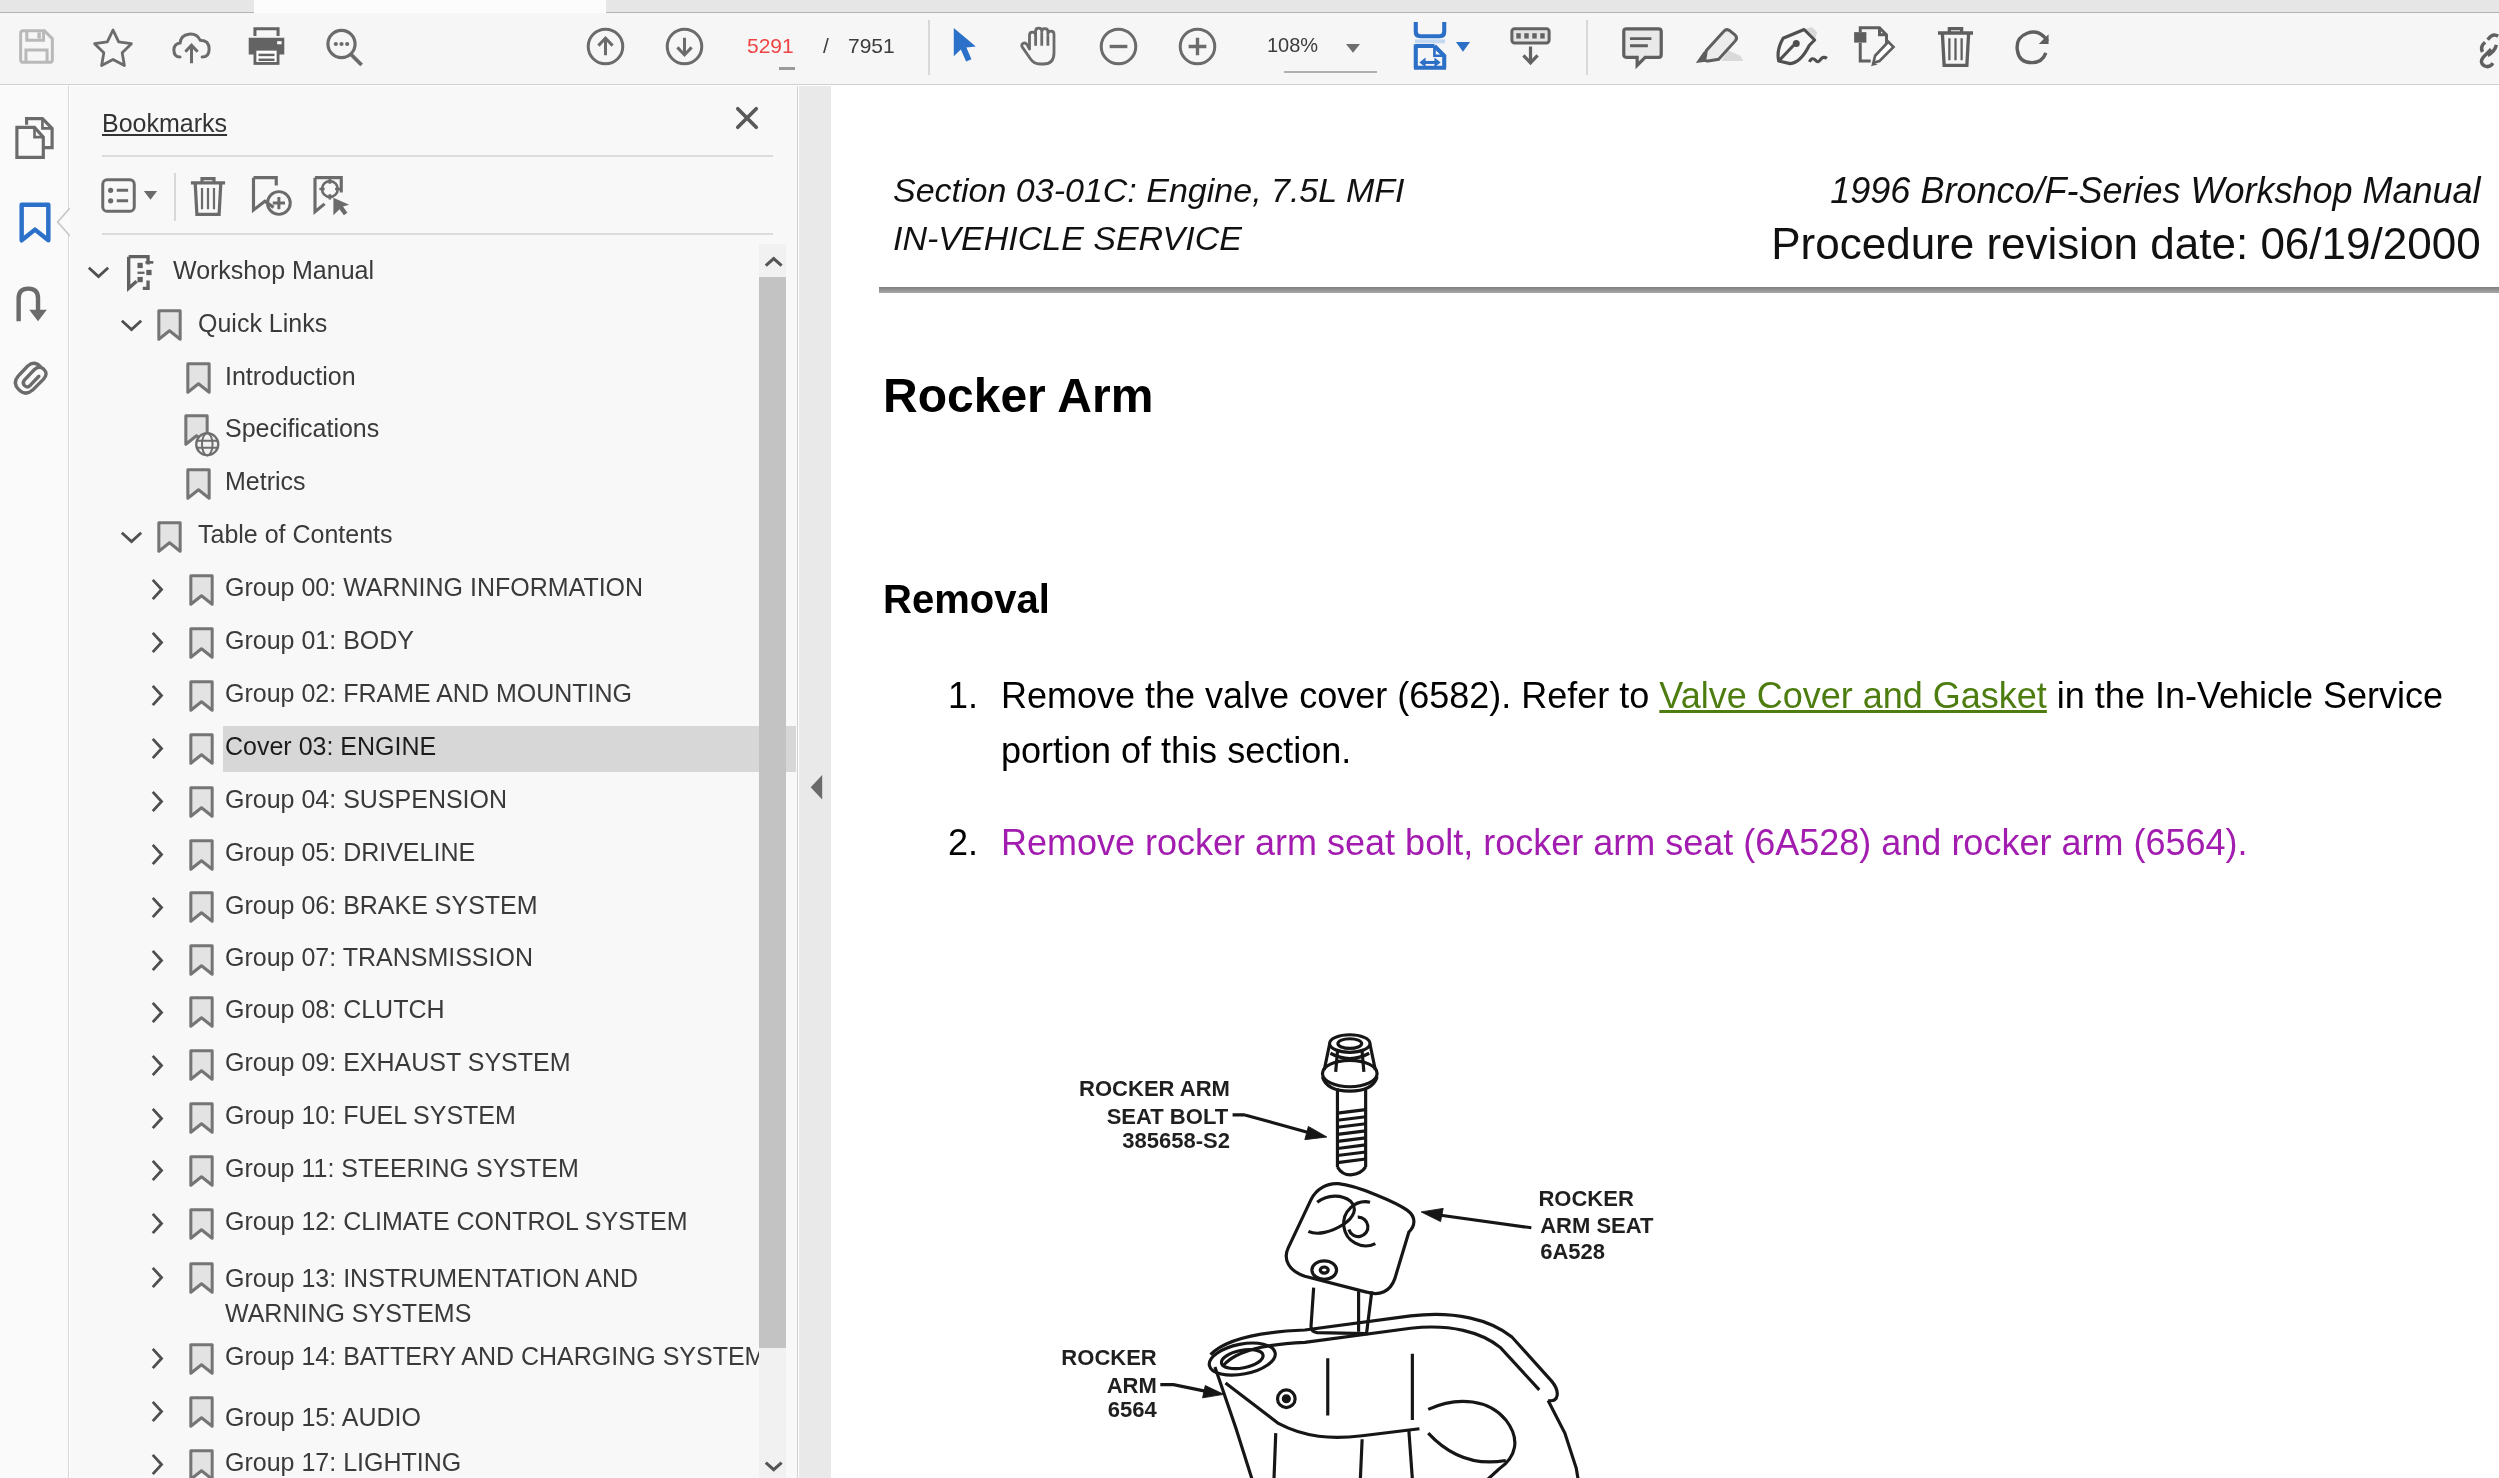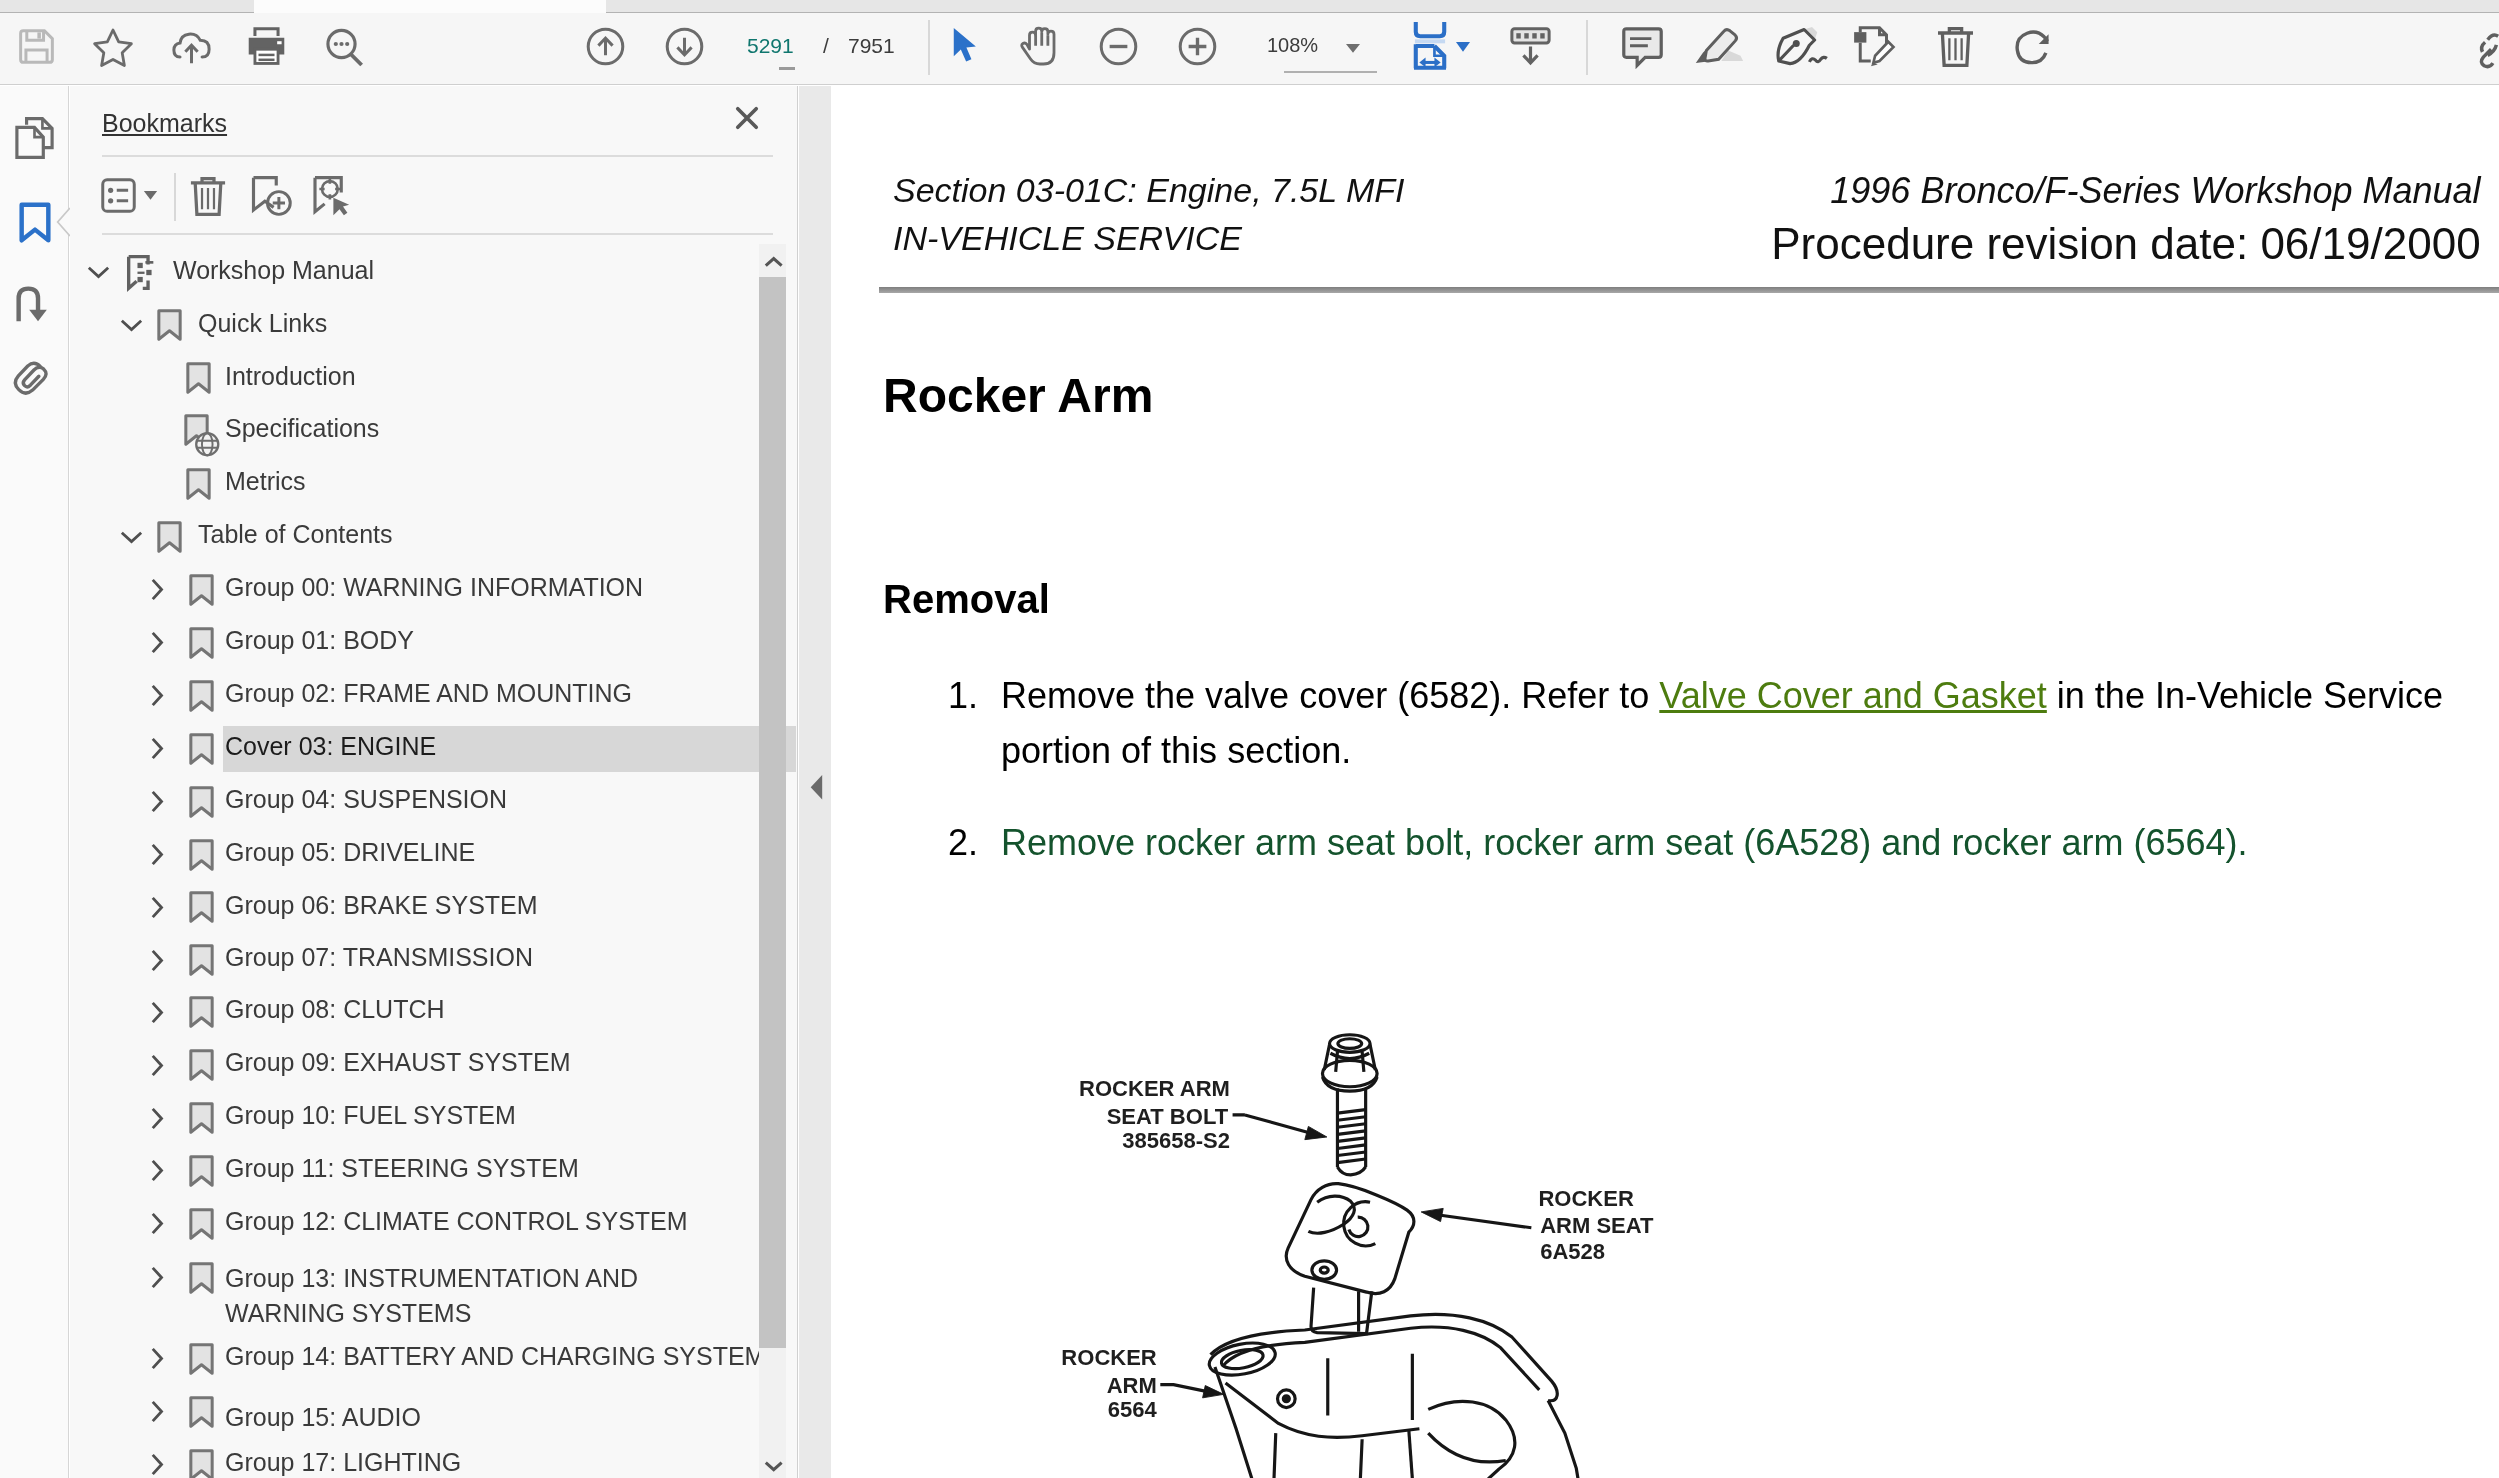--- a/index.html
+++ b/index.html
@@ -144,21 +144,21 @@
 </svg>
 
 <svg class="a" style="left:2479px;top:26.5px;" width="20" height="41" viewBox="0 0 23 46">
  <path d="M10,14 Q16,6 22,10 M4,28 Q1,22 7,17 M10,32 Q18,28 20,20" stroke="#5f5f5f" stroke-width="4" fill="none"></path>
  <path d="M14,25 L5,34 Q0,40 6,44 Q12,47 16,41" stroke="#5f5f5f" stroke-width="4" fill="none"></path>
 </svg>
 
 <div class="a" style="left:928px;top:20px;width:1.8px;height:55px;background:#d8d8d8;"></div>
 <div class="a" style="left:1586px;top:20px;width:1.8px;height:55px;background:#d8d8d8;"></div>
 
-<div class="a" style="left:747px;top:34px;font-size:21px;color:#0f766e;">5291</div>
+<div class="a" style="left:747px;top:34px;font-size:21px;color:#ef4444;">5291</div>
 <div class="a" style="left:779px;top:67px;width:16px;height:2.6px;background:#9a9a9a;"></div>
 <div class="a" style="left:823px;top:34px;font-size:21px;color:#3c3c3c;">/</div>
 <div class="a" style="left:848px;top:34px;font-size:21px;color:#3c3c3c;">7951</div>
 <div class="a" style="left:1267px;top:34px;font-size:20px;color:#3c3c3c;">108%</div>
 <div class="a" style="left:1284px;top:71px;width:93px;height:1.8px;background:#b0b0b0;"></div>
 
 <div class="a" style="left:0;top:86px;width:69px;height:1393px;background:#fafafa;border-right:0.9px solid #d6d6d6;box-sizing:border-box;"></div>
 
 <svg class="a" style="left:14px;top:116px;" width="41" height="44" viewBox="0 0 46 50">
  <path d="M14,10 L14,3 L32,3 L43,14 L43,36 L34,36" stroke="#6b6b6b" stroke-width="3.6" fill="none"></path>
@@ -445,21 +445,21 @@
 <div class="a" style="right:19.4px;top:219px;font-size:44px;color:#111;white-space:nowrap;text-align:right;">Procedure revision date: 06/19/2000</div>
 <div class="a" style="left:879px;top:287px;width:1621px;height:6.2px;background:linear-gradient(#7e7e7e,#a8a8a8);"></div>
 
 <div class="a" style="left:883px;top:368px;font-size:48px;font-weight:bold;color:#000;">Rocker Arm</div>
 <div class="a" style="left:883px;top:577px;font-size:40px;font-weight:bold;color:#000;">Removal</div>
 
 <div class="a" style="left:948px;top:675px;font-size:36px;color:#000;">1.</div>
 <div class="a" style="left:1001px;top:675px;font-size:36px;color:#000;white-space:nowrap;">Remove the valve cover (6582). Refer to <span style="color:#4d7c0f;text-decoration:underline;">Valve Cover and Gasket</span> in the In-Vehicle Service</div>
 <div class="a" style="left:1001px;top:730px;font-size:36px;color:#000;white-space:nowrap;">portion of this section.</div>
 <div class="a" style="left:948px;top:822px;font-size:36px;color:#000;">2.</div>
-<div class="a" style="left:1001px;top:822px;font-size:36px;color:#14532d;white-space:nowrap;">Remove rocker arm seat bolt, rocker arm seat (6A528) and rocker arm (6564).</div>
+<div class="a" style="left:1001px;top:822px;font-size:36px;color:#a21caf;white-space:nowrap;">Remove rocker arm seat bolt, rocker arm seat (6A528) and rocker arm (6564).</div>
 
 <svg class="a" style="left:1014px;top:988px;" width="661" height="491" viewBox="0 0 750 557">
  <g font-family="Liberation Sans, sans-serif" font-size="25" font-weight="bold" fill="#1f1f1f">
   <text x="245" y="123" text-anchor="end">ROCKER ARM</text>
   <text x="243" y="154" text-anchor="end">SEAT BOLT</text>
   <text x="245" y="182" text-anchor="end">385658-S2</text>
   <text x="595" y="247">ROCKER</text>
   <text x="597" y="278">ARM SEAT</text>
   <text x="597" y="308">6A528</text>
   <text x="162" y="428" text-anchor="end">ROCKER</text>

